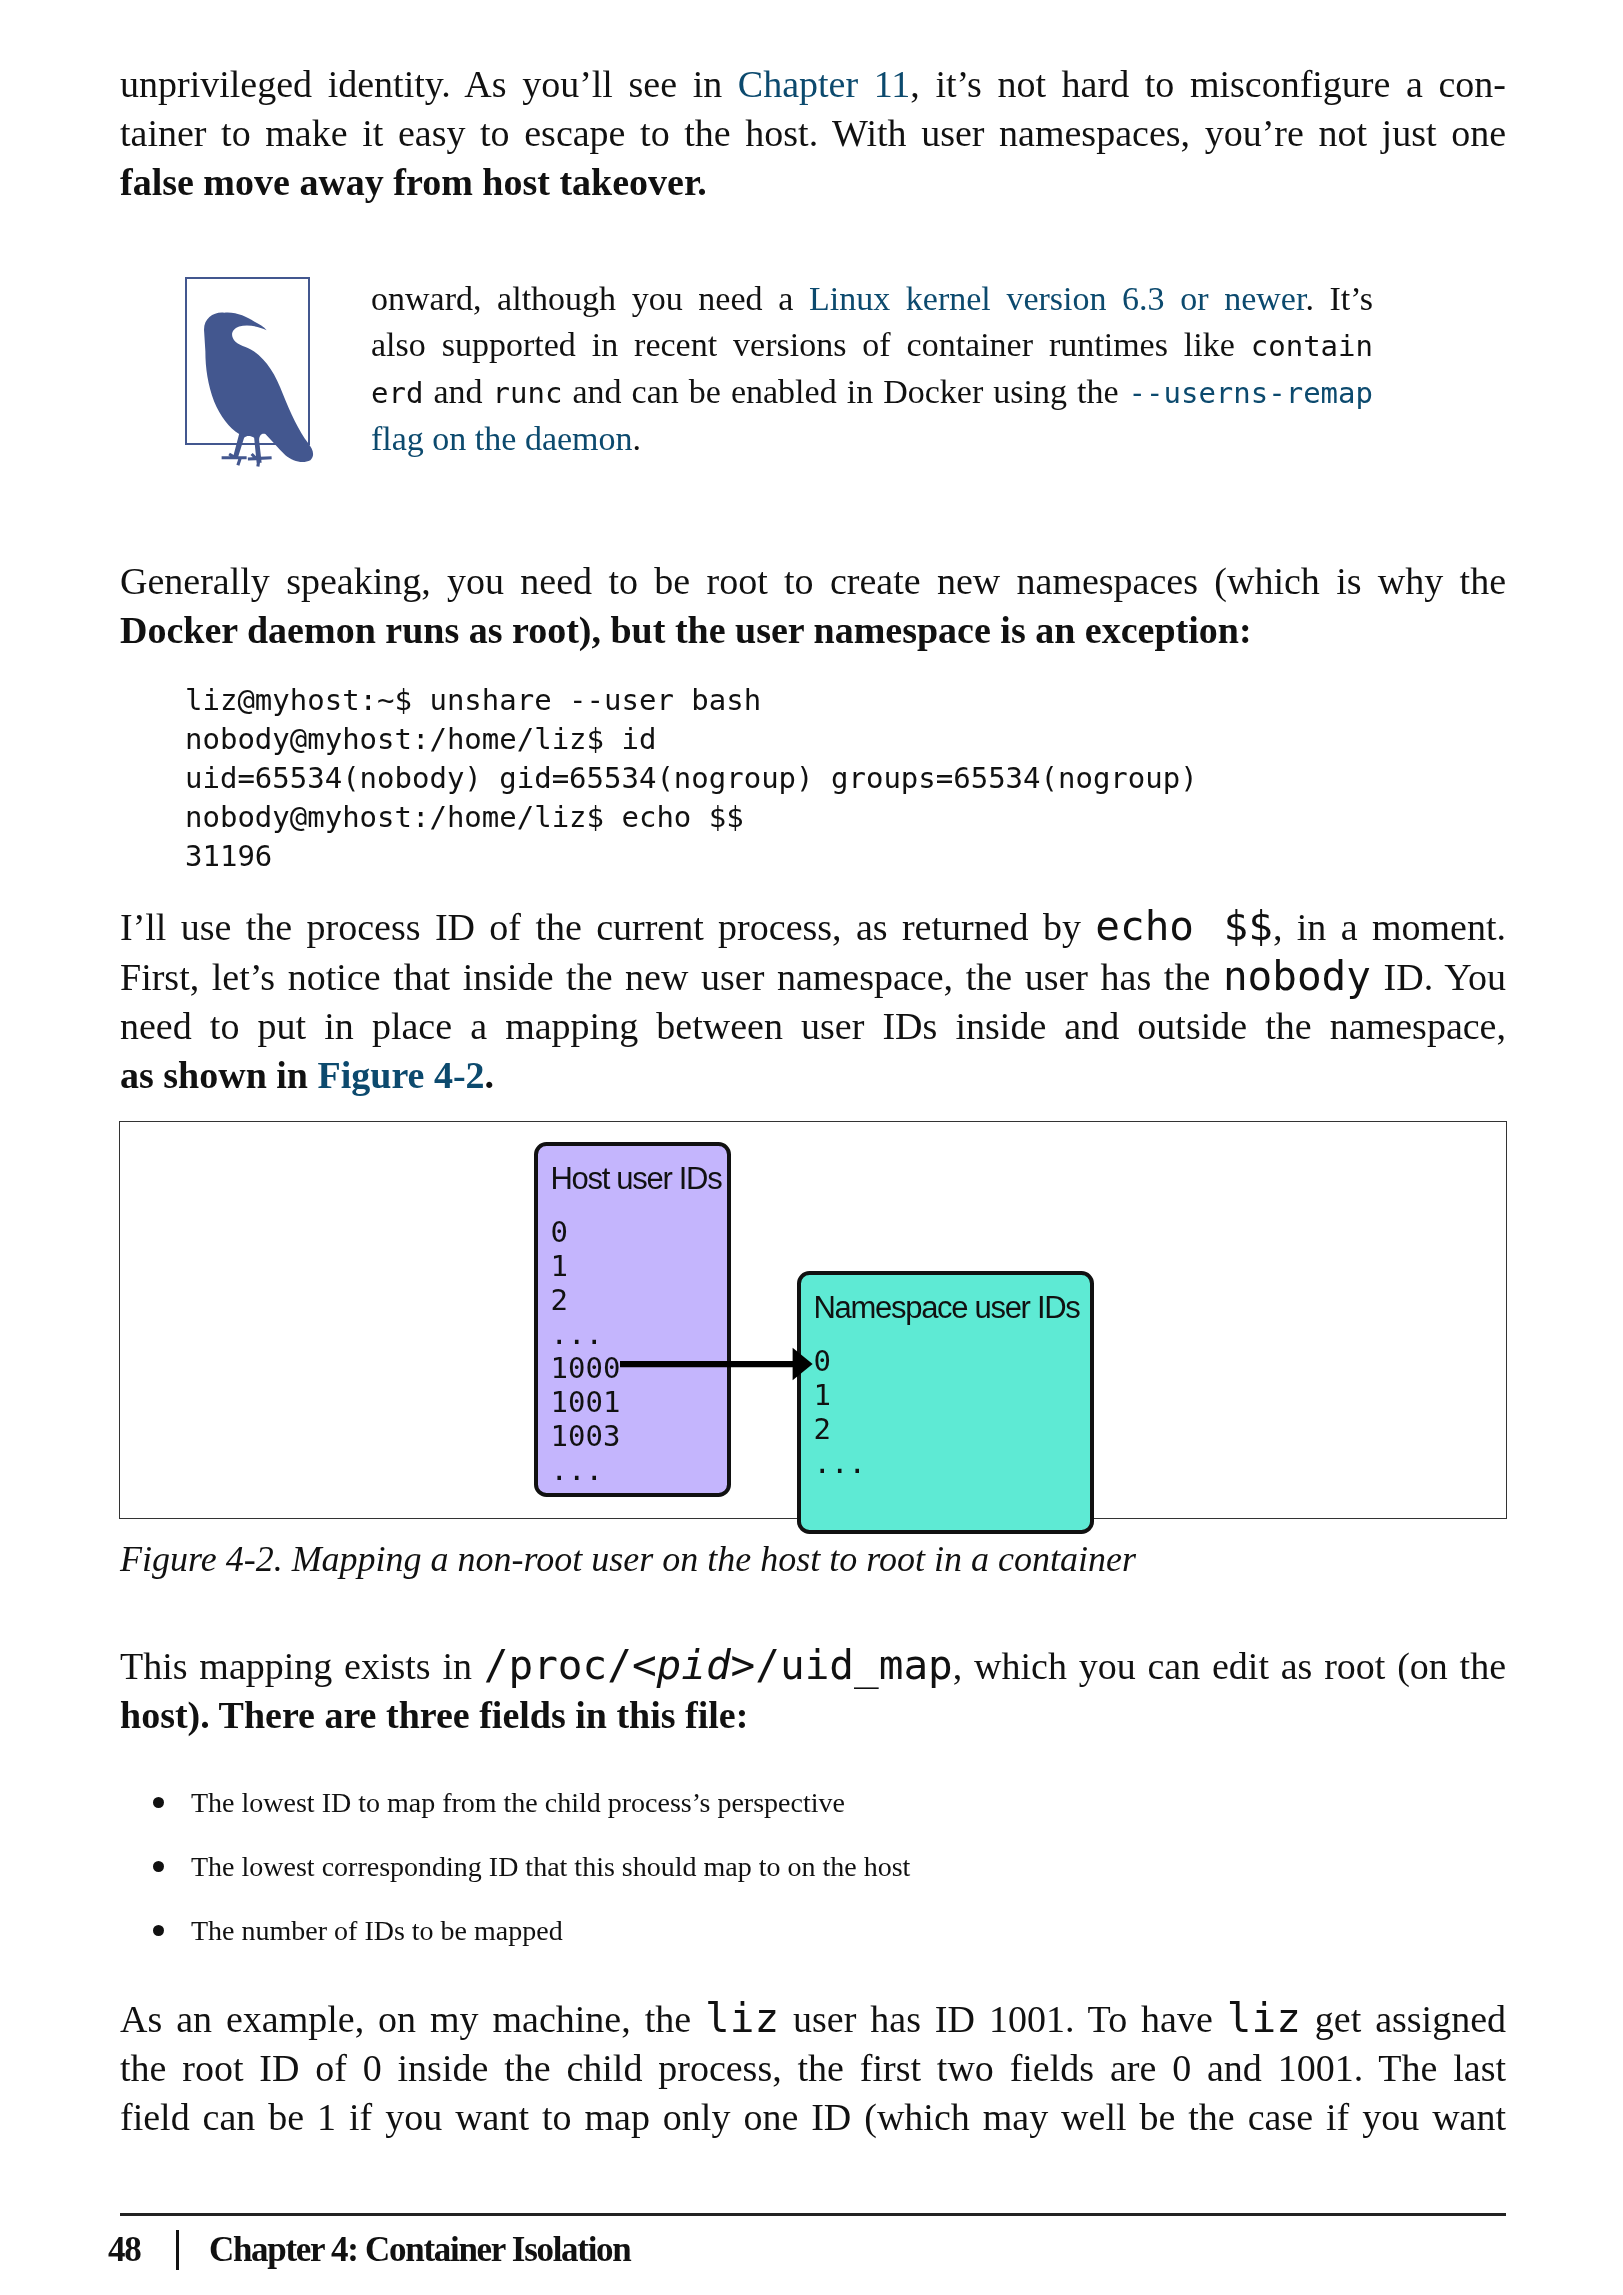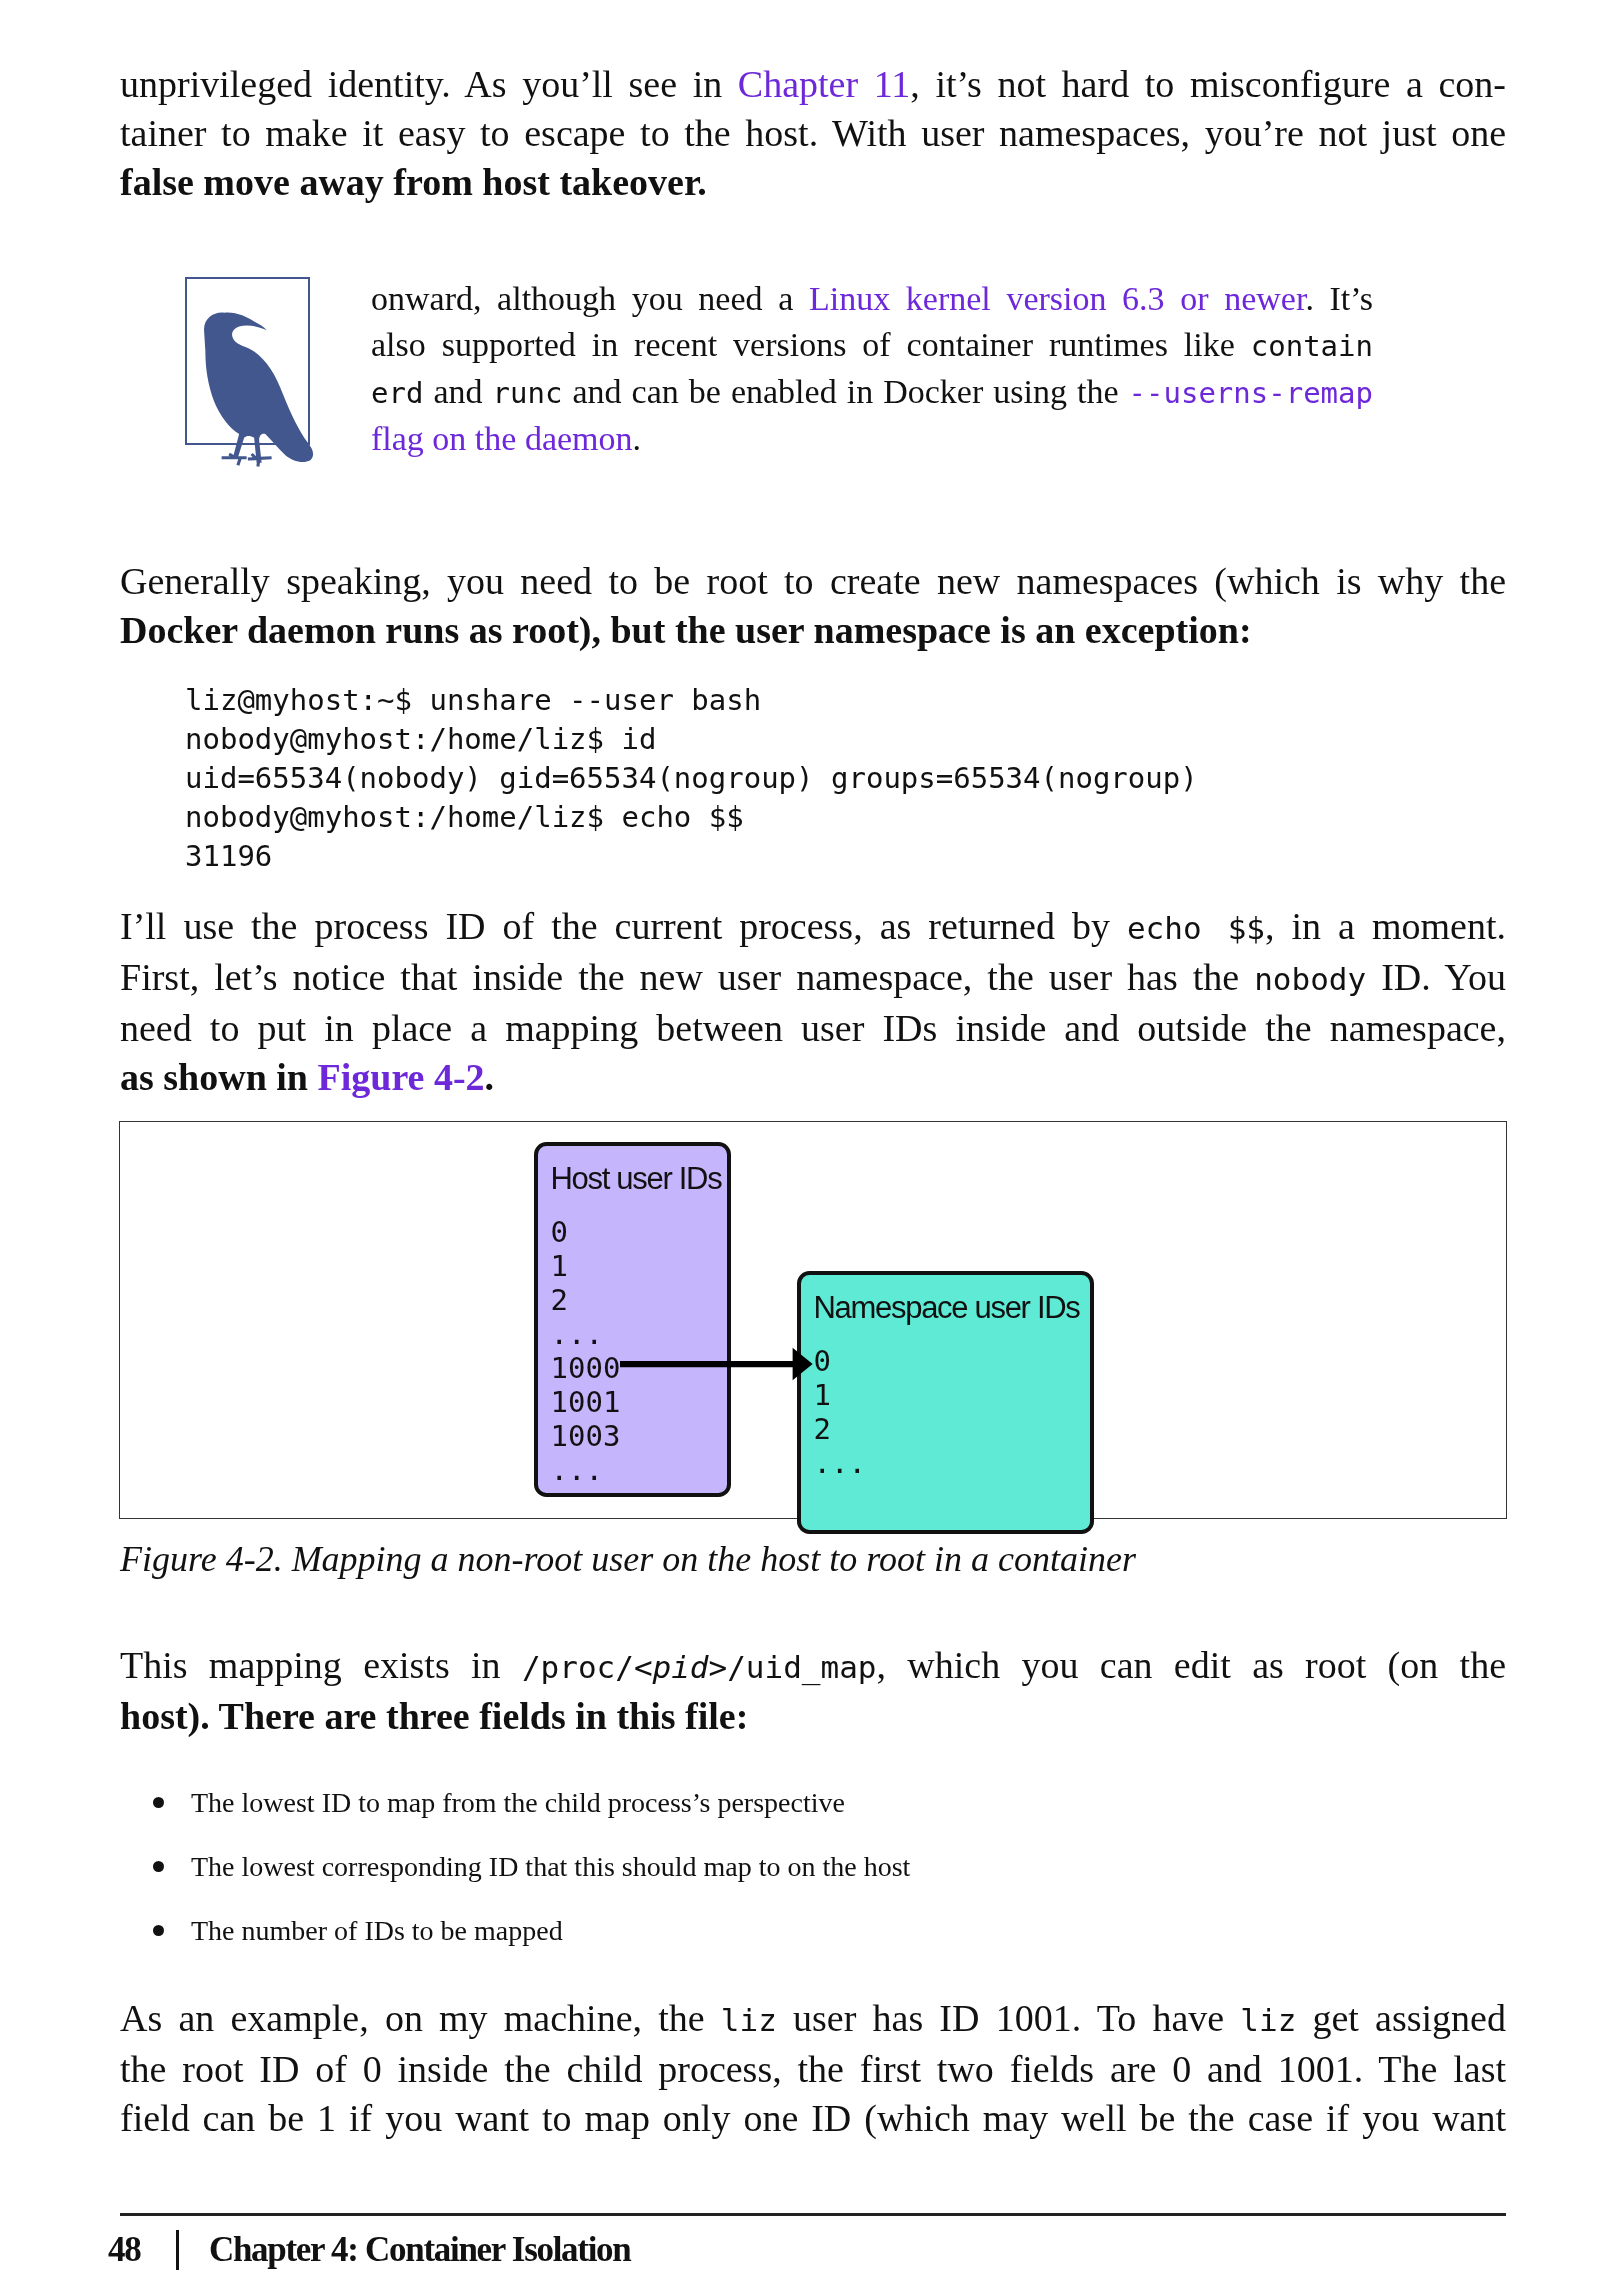--- a/index.html
+++ b/index.html
@@ -1,24 +1,24 @@
 <!DOCTYPE html>
 <html style="font-size:10px"><head>
 <meta charset="utf-8">
 <style>
   html, body { margin: 0; padding: 0; background: #ffffff; }
   body { width: 1623px; height: 2295px; position: relative; overflow: hidden; color: #111; }
-  .link { color: #6d28d9; }
+  .link { color: #0c4a6e; }
   .abs { position: absolute; }
 
   .para { position: absolute; left: 120px; width: 1386px; font-size: 38px; line-height: 49px;
           text-align: justify; font-family: "Liberation Serif", "DejaVu Serif", serif; }
   .para .line { display: block; white-space: nowrap; text-align-last: justify; }
   .para .line.last { text-align-last: left; font-weight: bold; }
-  .para code { font-family: "DejaVu Sans Mono", "Liberation Mono", monospace; font-size: 31px; }
+  .para code { font-family: "DejaVu Sans Mono", "Liberation Mono", monospace; font-size: 41px; }
 
   
   .note-frame { position: absolute; left: 185px; top: 277px; width: 125px; height: 168px;
                 border: 2.5px solid #43578f; box-sizing: border-box; }
   .note-text { position: absolute; left: 371px; top: 276px; width: 1002px; font-size: 34px; line-height: 46px;
                font-family: "Liberation Serif", "DejaVu Serif", serif; }
   .note-text .line { display: block; white-space: nowrap; text-align: justify; text-align-last: justify; }
   .note-text .line.last { text-align-last: left; }
   .note-text code { font-family: "DejaVu Sans Mono", "Liberation Mono", monospace; font-size: 29px; }
 

